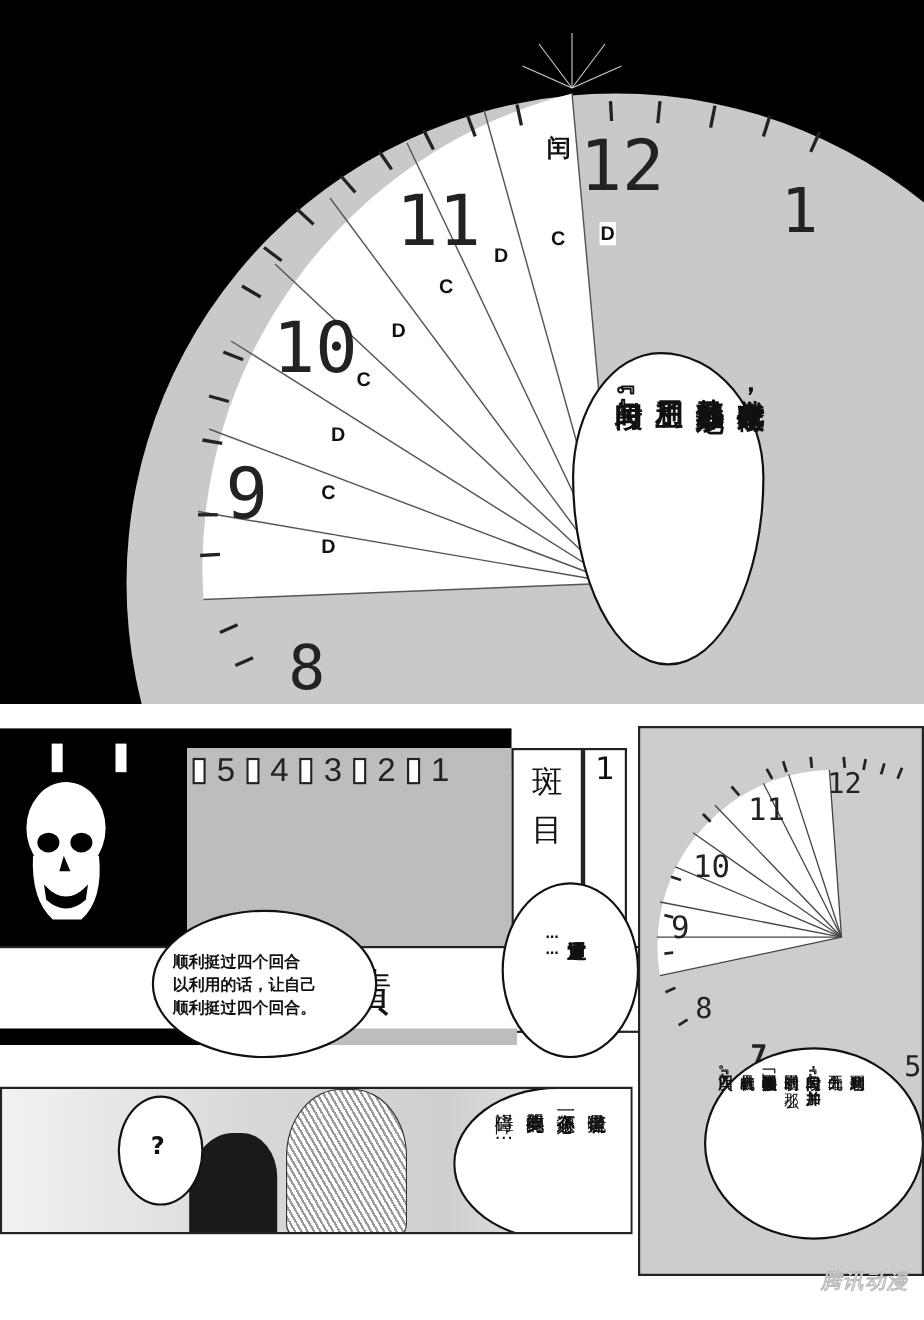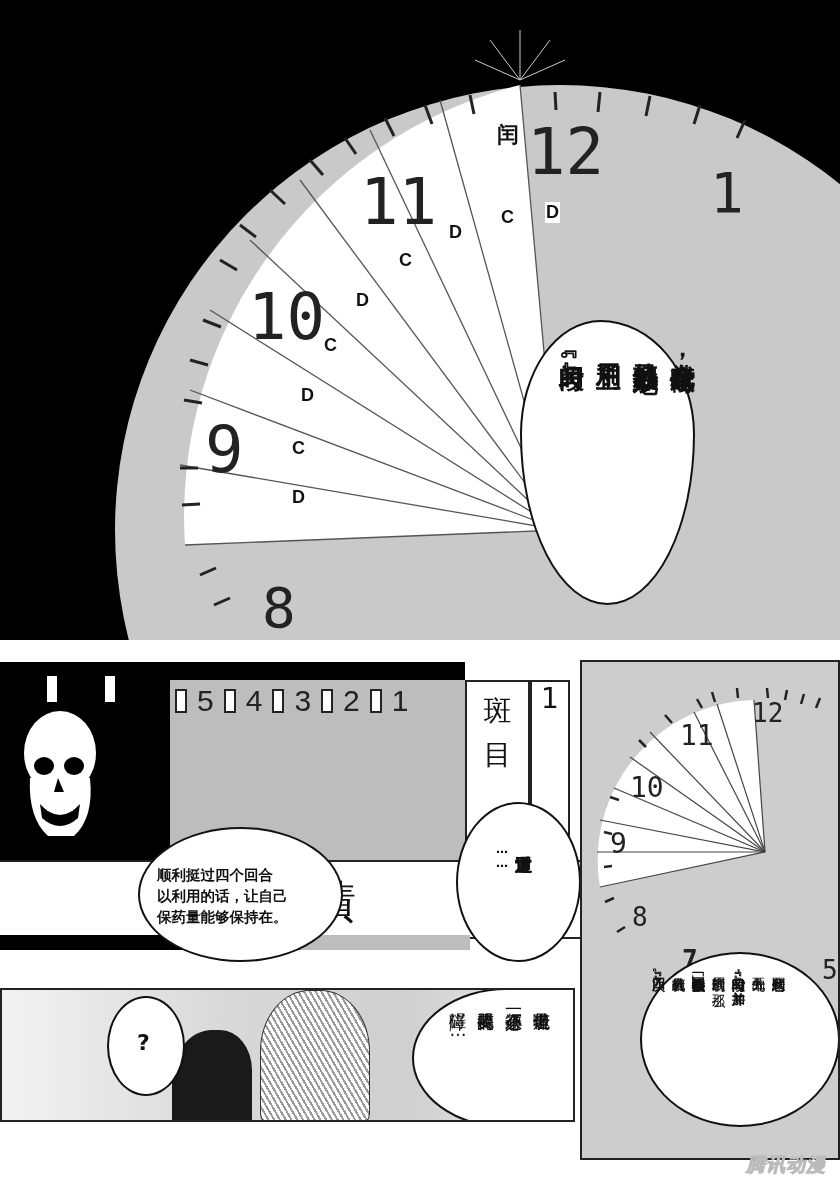--- a/index.html
+++ b/index.html
@@ -138,21 +138,21 @@
   </div>
   <div class="abs" style="left:0;top:198px;width:580px;height:75px;background:#fff;border-top:2px solid #222;border-bottom:2px solid #222;"></div>
   <span class="abs" style="left:310px;top:210px;font-size:46px;font-family:'DejaVu Serif',serif;">積</span>
   <div class="abs" style="left:0;top:273px;width:300px;height:15px;background:#000;"></div>
   <div class="abs" style="left:300px;top:273px;width:170px;height:15px;background:#bdbdbd;"></div>
 
   <div class="bubble" style="left:138px;top:165px;width:205px;height:135px;"></div>
   <div class="abs" style="left:157px;top:202px;font-weight:bold;font-size:14.5px;line-height:21px;font-family:'DejaVu Serif',serif;">
     <div>顺利挺过四个回合</div>
     <div>以利用的话，让自己</div>
-    <div>保药量能够保持在。</div>
+    <div>顺利挺过四个回合。</div>
   </div>
 
   <div class="bubble" style="left:456px;top:140px;width:125px;height:160px;"></div>
   <div class="abs" style="left:495px;top:180px;display:flex;flex-direction:row-reverse;gap:4px;">
     <span class="vtext" style="font-size:17px;font-family:'DejaVu Serif',serif;">通过重置</span>
     <span class="vtext" style="font-size:12px;">……</span>
   </div>
 </div>
 
 <div class="panel" style="left:580px;top:660px;width:260px;height:500px;background:#cdcdcd;border:2px solid #222;">
@@ -216,13 +216,13 @@
 
   <div class="bubble" style="left:410px;top:-2px;width:190px;height:140px;border-radius:50% 0 0 50%;border-right:none;"></div>
   <div class="abs" style="left:445px;top:10px;display:flex;flex-direction:row-reverse;gap:5px;">
     <span class="vtext" style="font-size:17px;font-weight:normal;">但是噬谎者</span>
     <span class="vtext" style="font-size:17px;font-weight:normal;">还有一个必须</span>
     <span class="vtext" style="font-size:17px;font-weight:normal;">得要克服的</span>
     <span class="vtext" style="font-size:17px;font-weight:normal;">障碍……</span>
   </div>
 </div>
 
-<span class="abs" style="left:746px;top:1152px;font-size:19px;font-weight:bold;color:#fff;-webkit-text-stroke:1px #bbb;letter-spacing:1px;font-style:italic;">腾讯动漫</span>
+<span class="abs" style="left:746px;top:1152px;font-size:19px;font-weight:normal;color:#fff;-webkit-text-stroke:1px #bbb;letter-spacing:1px;font-style:italic;">腾讯动漫</span>
 
 </body></html>

